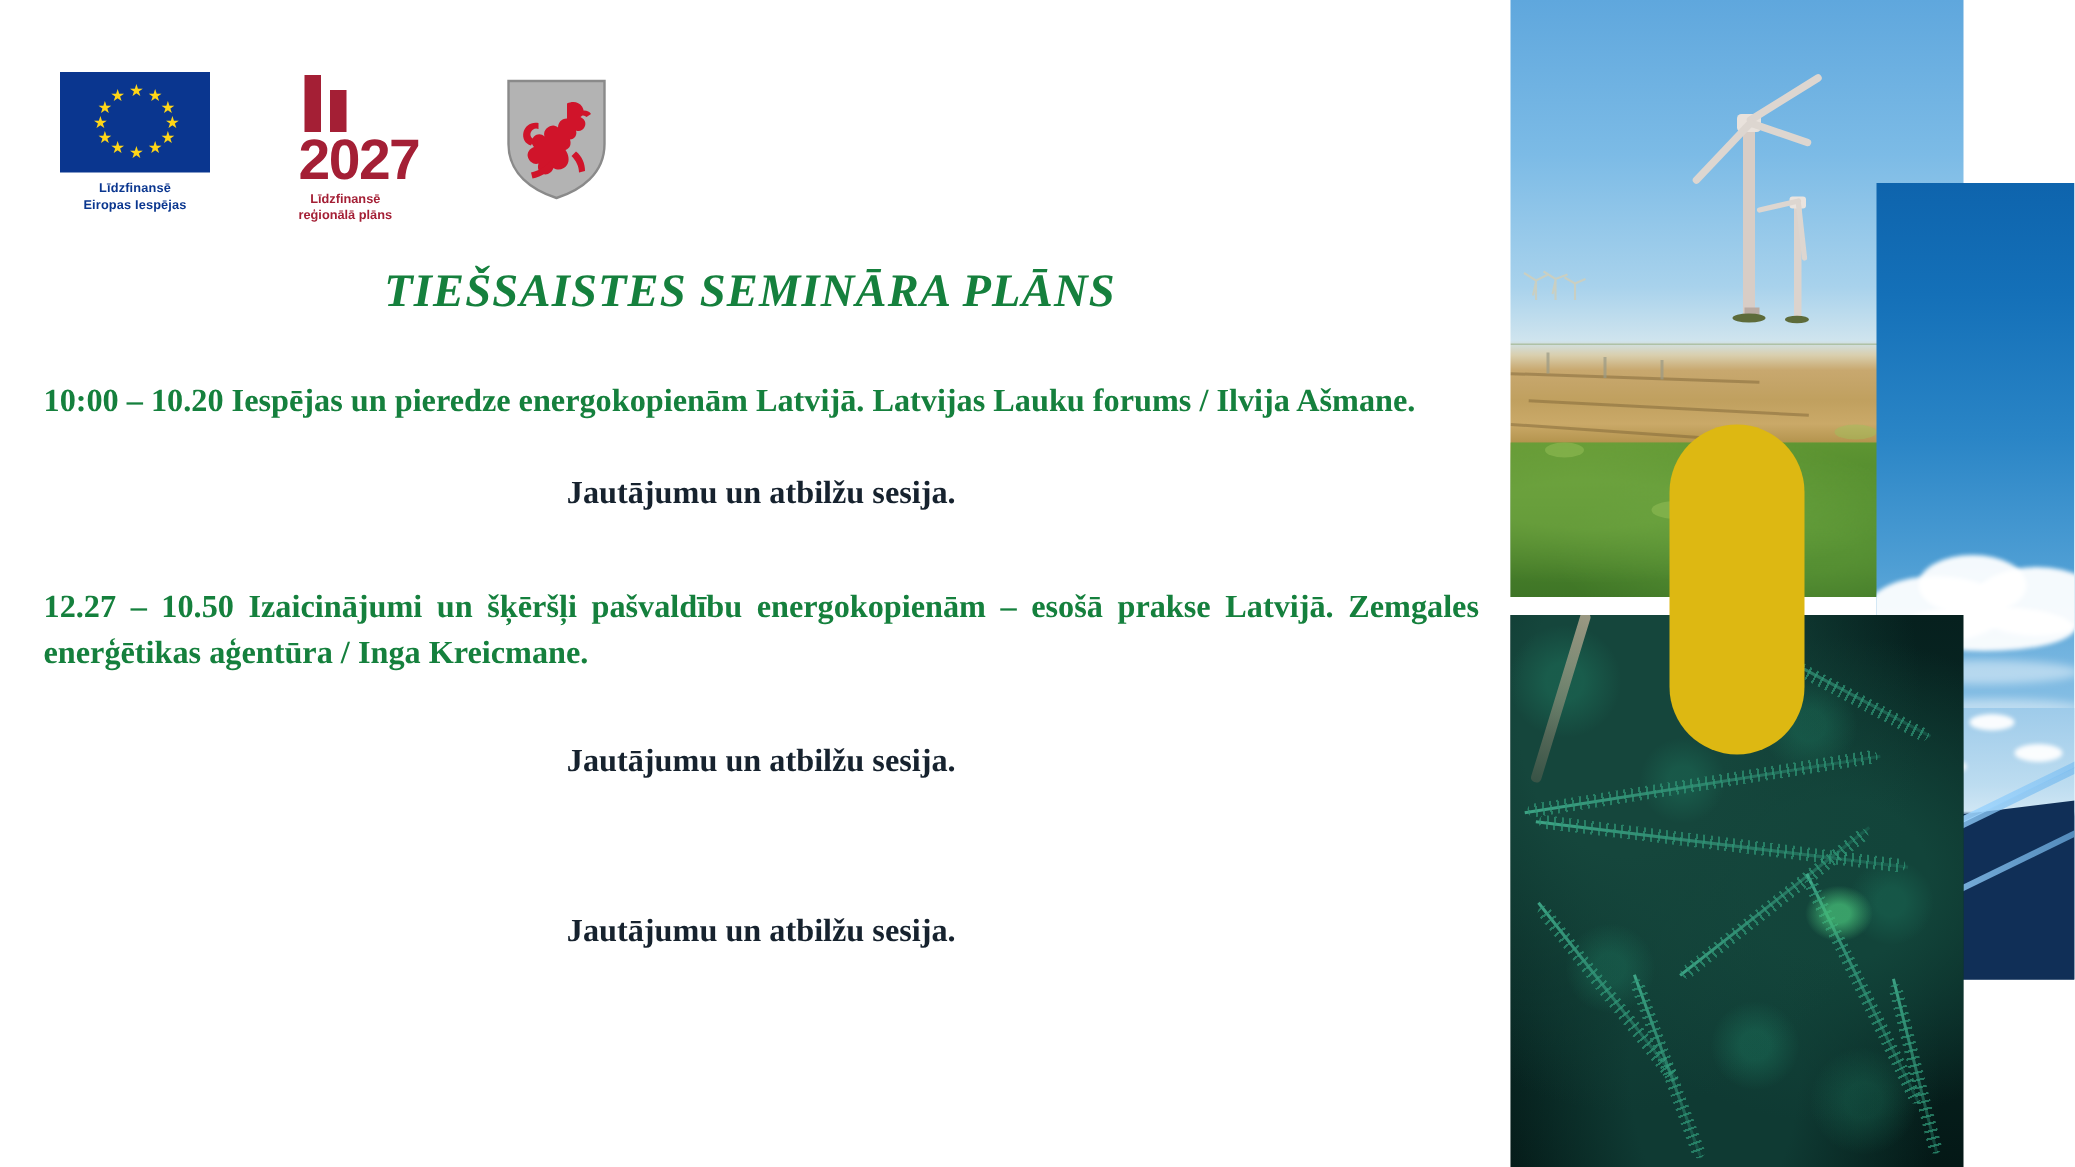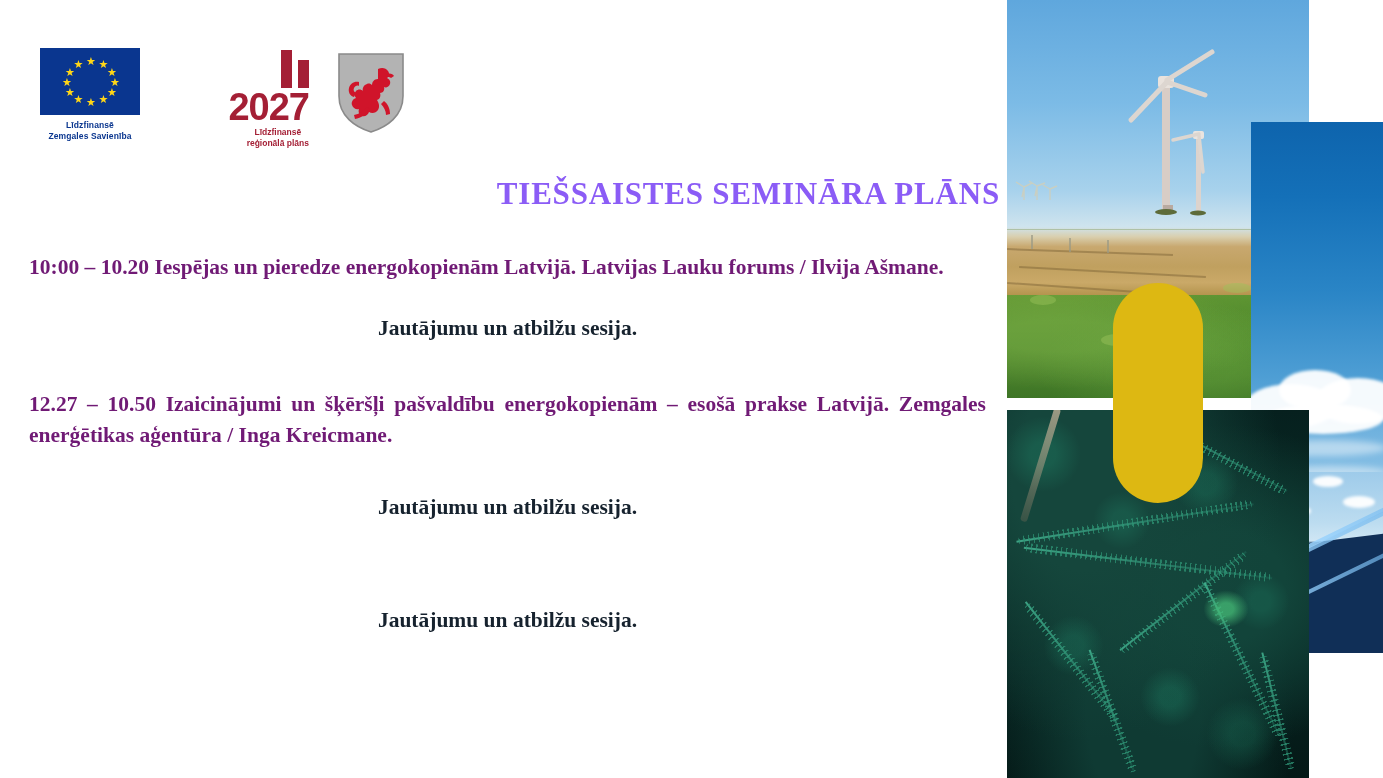--- a/index.html
+++ b/index.html
@@ -56,21 +56,21 @@
     text-align: center;
     line-height: 1.25;
     letter-spacing: .1px;
   }
 
   .logo-nap {
     width: 110px;
     margin-left: 55px;
     display: flex;
     flex-direction: column;
-    align-items: flex-end;
+    align-items: flex-start;
     padding-top: 2px;
   }
   .nap-bars {
     height: 38px;
     display: flex;
     align-items: flex-end;
     gap: 6px;
     margin-bottom: 1px;
     padding-left: 4px;
   }
@@ -116,42 +116,43 @@
     letter-spacing: .4px;
     white-space: pre-line;
   }
 
   
   .seminar-title {
     position: absolute;
     left: 0;
     top: 176px;
     width: 1000px;
-    text-align: right;
+    text-align: center;
     font-size: 31px;
     font-weight: bold;
-    color: #8b5cf6;
+    color: #15803d;
     letter-spacing: .8px;
+    font-style: italic;
   }
 
   
   .agenda {
     position: absolute;
     left: 29px;
     top: 252px;
     width: 957px;
   }
   .agenda-block { margin-bottom: 2px; }
   .agenda-line {
     font-size: 21.5px;
     font-weight: bold;
     line-height: 1.42;
     text-align: justify;
     text-align-last: left;
-    color: #701a75;
+    color: #15803d;
     margin: 0;
   }
   .qa-line {
     font-size: 21.5px;
     font-weight: bold;
     line-height: 1.42;
     text-align: center;
     color: #16222e;
     margin: 0;
   }
@@ -308,21 +309,21 @@
       <span class="eu-star" style="left:58.5px;top:47px;">★</span>
       <span class="eu-star" style="left:46px;  top:50px;">★</span>
       <span class="eu-star" style="left:33.5px;top:47px;">★</span>
       <span class="eu-star" style="left:25px;  top:40px;">★</span>
       <span class="eu-star" style="left:22px;  top:30px;">★</span>
       <span class="eu-star" style="left:25px;  top:20px;">★</span>
       <span class="eu-star" style="left:33.5px;top:12px;">★</span>
     </div>
     <div class="eu-caption">
       <div>Līdzfinansē</div>
-      <div>Zemgales Savienība</div>
+      <div>Eiropas Iespējas</div>
     </div>
   </div>
 
   <div class="logo-nap">
     <div class="nap-bars">
       <i class="b1"></i>
         <i class="b2"></i>
     </div>
     <div class="nap-year">2027</div>
     <div class="nap-caption">

